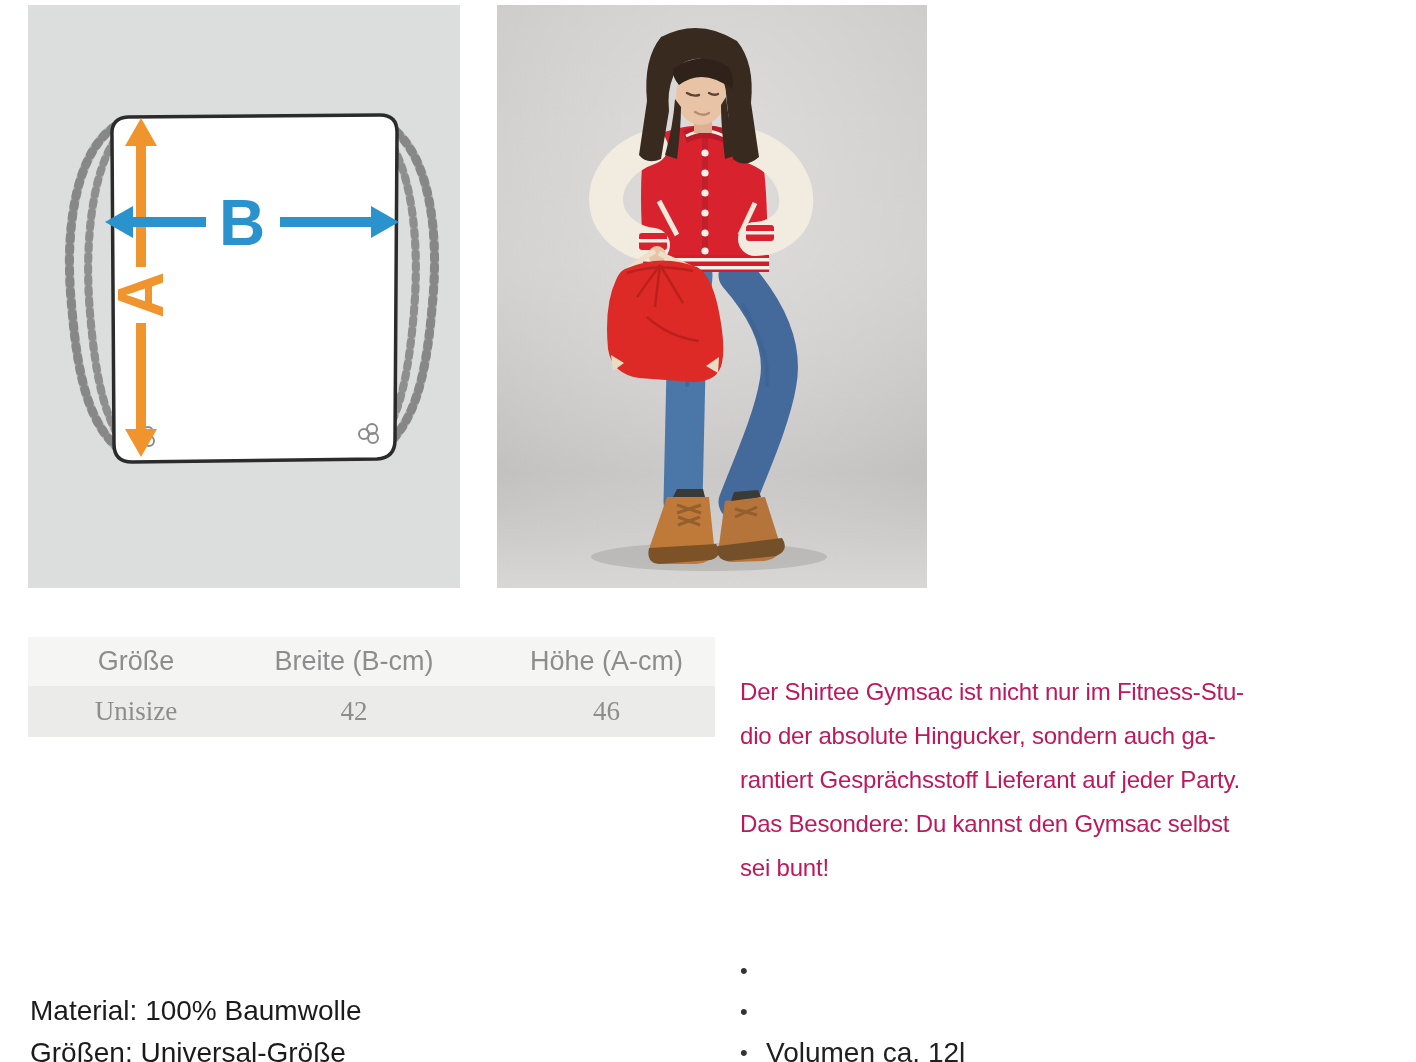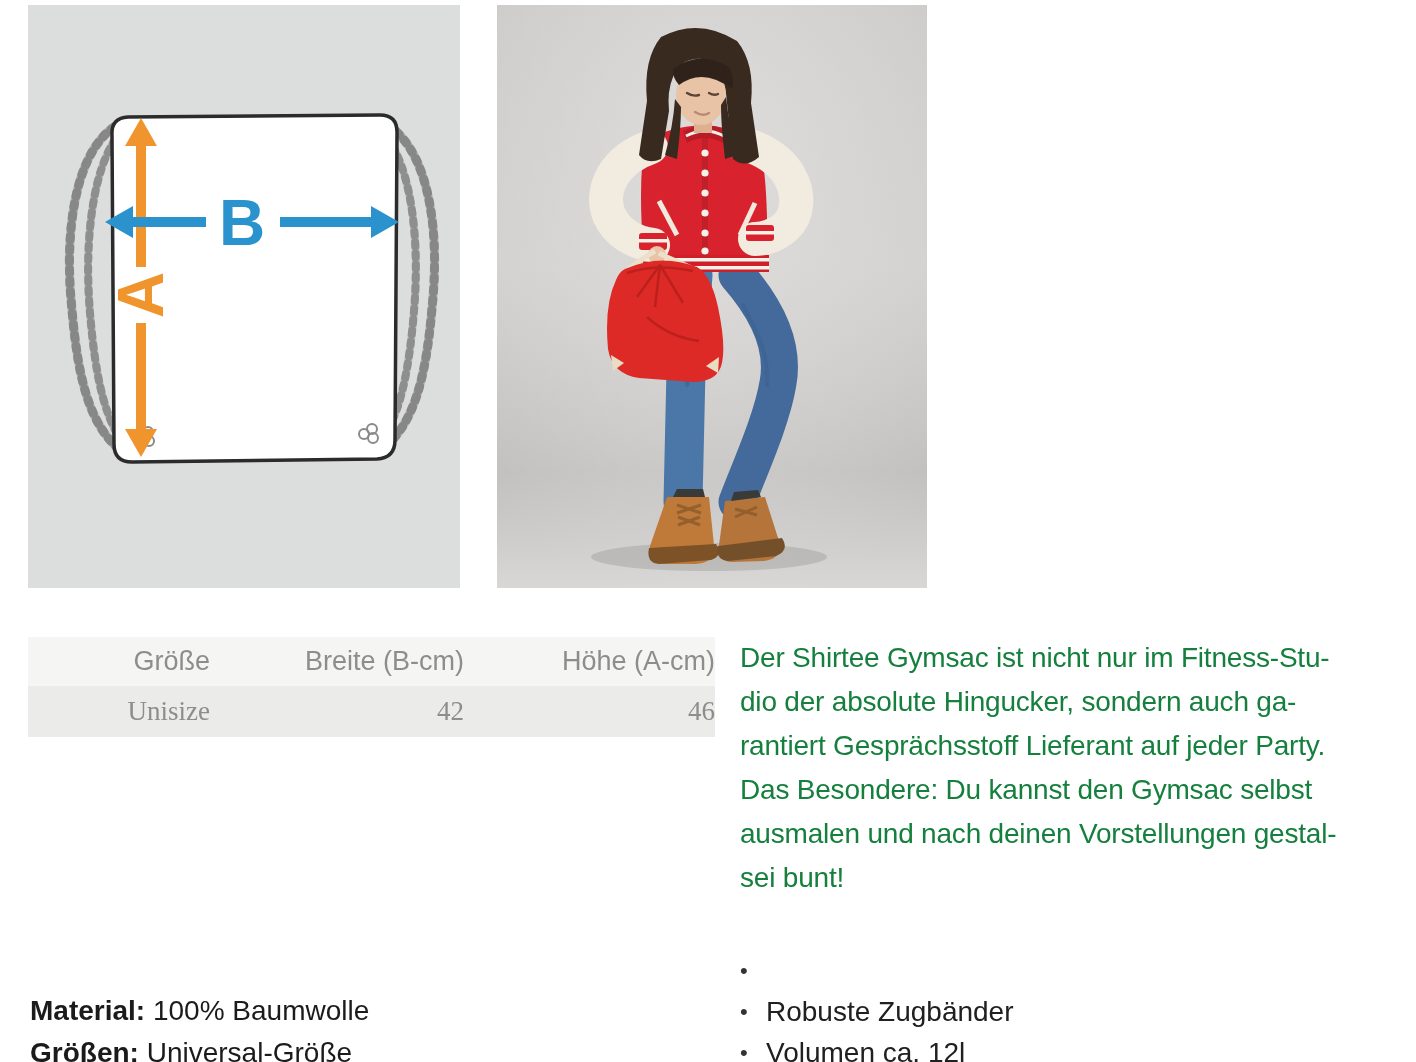--- a/index.html
+++ b/index.html
@@ -28,38 +28,38 @@
   
   #size-table {
     position: absolute; left: 28px; top: 637px; width: 687px;
     border-collapse: collapse; table-layout: fixed;
     font-size: 27px; color: #8d8d8d;
   }
   #size-table col.c1 { width: 182px; }
   #size-table col.c2 { width: 254px; }
   #size-table col.c3 { width: 251px; }
   #size-table th, #size-table td {
-    font-weight: 400; text-align: right; padding-left: 34px;
+    font-weight: 400; text-align: center; padding-left: 34px;
     white-space: nowrap; overflow: hidden;
   }
   #size-table thead tr { height: 49px; background: #f5f5f3; }
   #size-table tbody tr { height: 51px; background: #ebebe9; font-family: Liberation Serif, serif; }
 
   
   #material-info {
     position: absolute; left: 30px; top: 990px;
     font-size: 28px; line-height: 42px; color: #1b1b1b;
     white-space: nowrap;
   }
-  #material-info .lbl { font-weight: 700; }
+  #material-info .lbl { font-weight: 400; }
 
   
   #description {
-    position: absolute; left: 740px; top: 636px; width: 676px;
-    font-size: 28px; line-height: 44px; color: #15803d;
+    position: absolute; left: 740px; top: 670px; width: 676px;
+    font-size: 24px; line-height: 44px; color: #be185d;
     letter-spacing: -0.2px;
   }
   #description .line { white-space: nowrap; }
 
   #bullet-list {
     position: absolute; left: 740px; top: 950px; width: 676px;
     list-style: none; font-size: 28px; color: #202020;
   }
   #bullet-list li {
     height: 41px; line-height: 41px; display: flex; align-items: center;
@@ -259,29 +259,27 @@
     <span class="lbl">Größen:</span>
     <span>Universal-Größe</span>
   </div>
 </div>
 
 <div id="description">
   <div class="line">Der Shirtee Gymsac ist nicht nur im Fitness-Stu-</div>
   <div class="line">dio der absolute Hingucker, sondern auch ga-</div>
   <div class="line">rantiert Gesprächsstoff Lieferant auf jeder Party.</div>
   <div class="line">Das Besondere: Du kannst den Gymsac selbst</div>
-  <div class="line">ausmalen und nach deinen Vorstellungen gestal-</div>
   <div class="line">sei bunt!</div>
 </div>
 
 <ul id="bullet-list">
   <li>
     <span class="bullet">•</span>
   </li>
   <li>
     <span class="bullet">•</span>
-    <span>Robuste Zugbänder</span>
   </li>
   <li>
     <span class="bullet">•</span>
     <span>Volumen ca. 12l</span>
   </li>
 </ul>
 
 </body></html>

